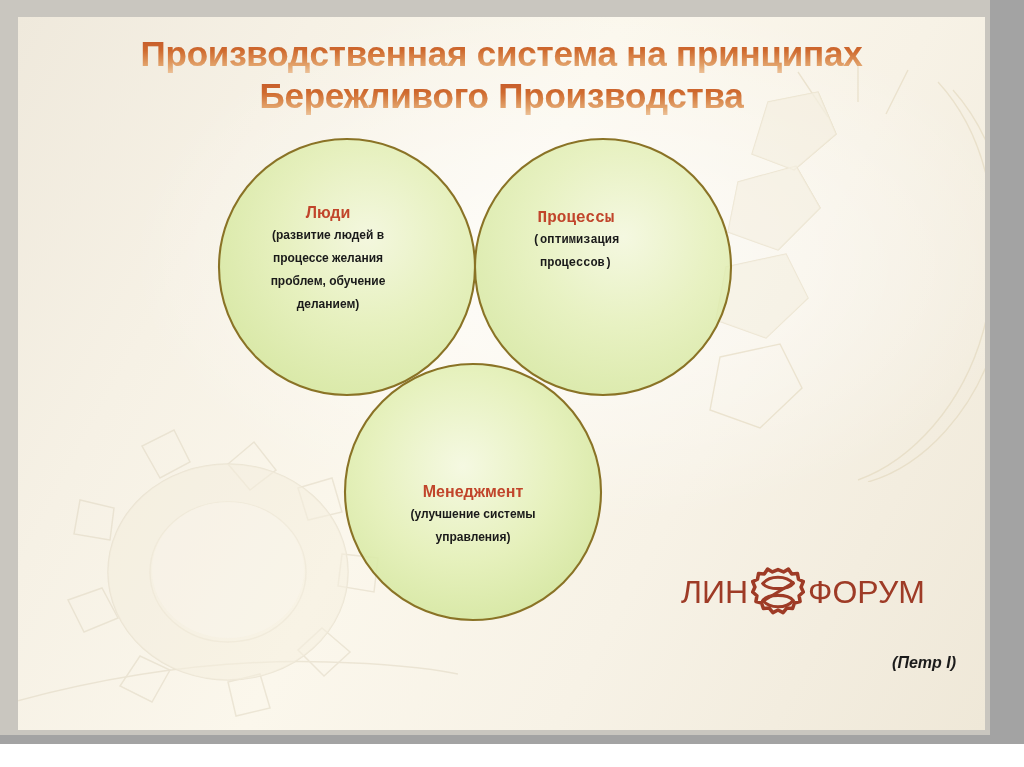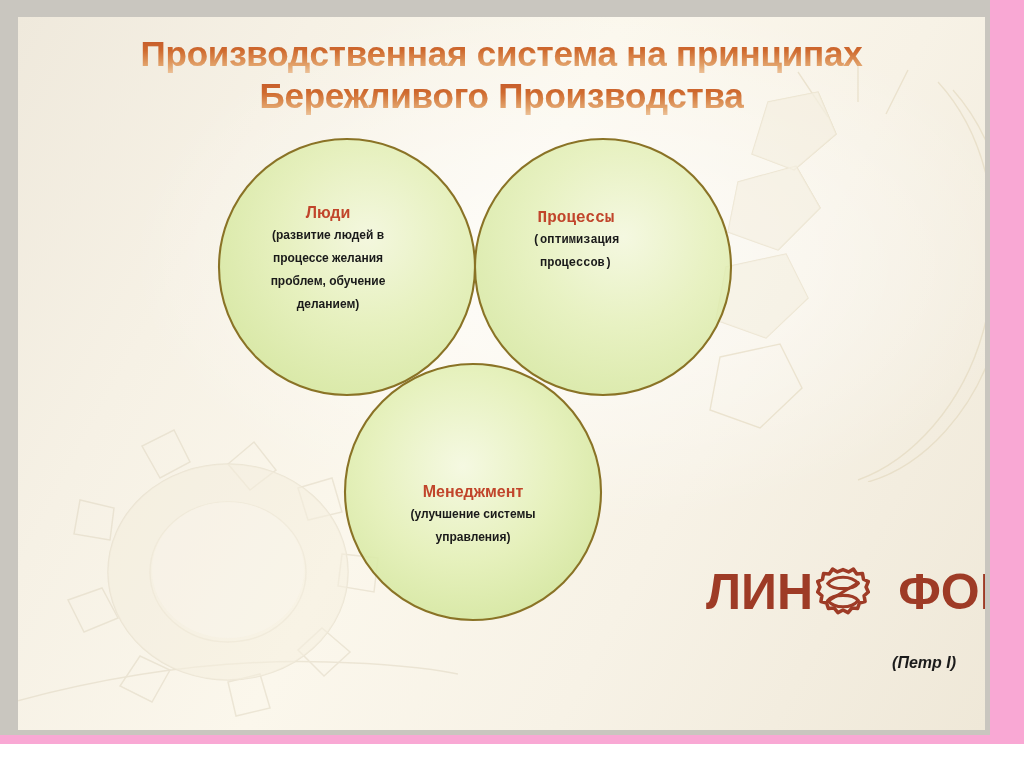--- a/index.html
+++ b/index.html
@@ -12,21 +12,21 @@
     height: 767px;
     overflow: hidden;
     font-family: "Liberation Sans", sans-serif;
   }
 
   
   #stage {
     position: relative;
     width: 1024px;
     height: 744px;
-    background: #f9a8d4;
+    background: #a3a3a3;
   }
 
   .mat {
     position: absolute;
     left: 0; top: 0;
     width: 990px;
     height: 735px;
     background: #c9c6bf;
   }
 
@@ -112,26 +112,25 @@
     position: absolute;
     left: 663px;
     top: 548px;
     z-index: 6;
     display: flex;
     align-items: center;
     gap: 3px;
     color: #9e3b26;
   }
   .logo-word {
-    font-weight: bold;
-    font-size: 50px;
+    font-weight: normal;
+    font-size: 32px;
     line-height: 42px;
     letter-spacing: 0px;
     color: #9e3b26;
-    margin-left: 25px;
   }
   .logo-gear { width: 54px; height: 54px; }
   .logo-gear svg { display: block; }
 
   
   .quote-block {
     position: absolute;
     left: 20px;
     top: 630px;
     width: 940px;

